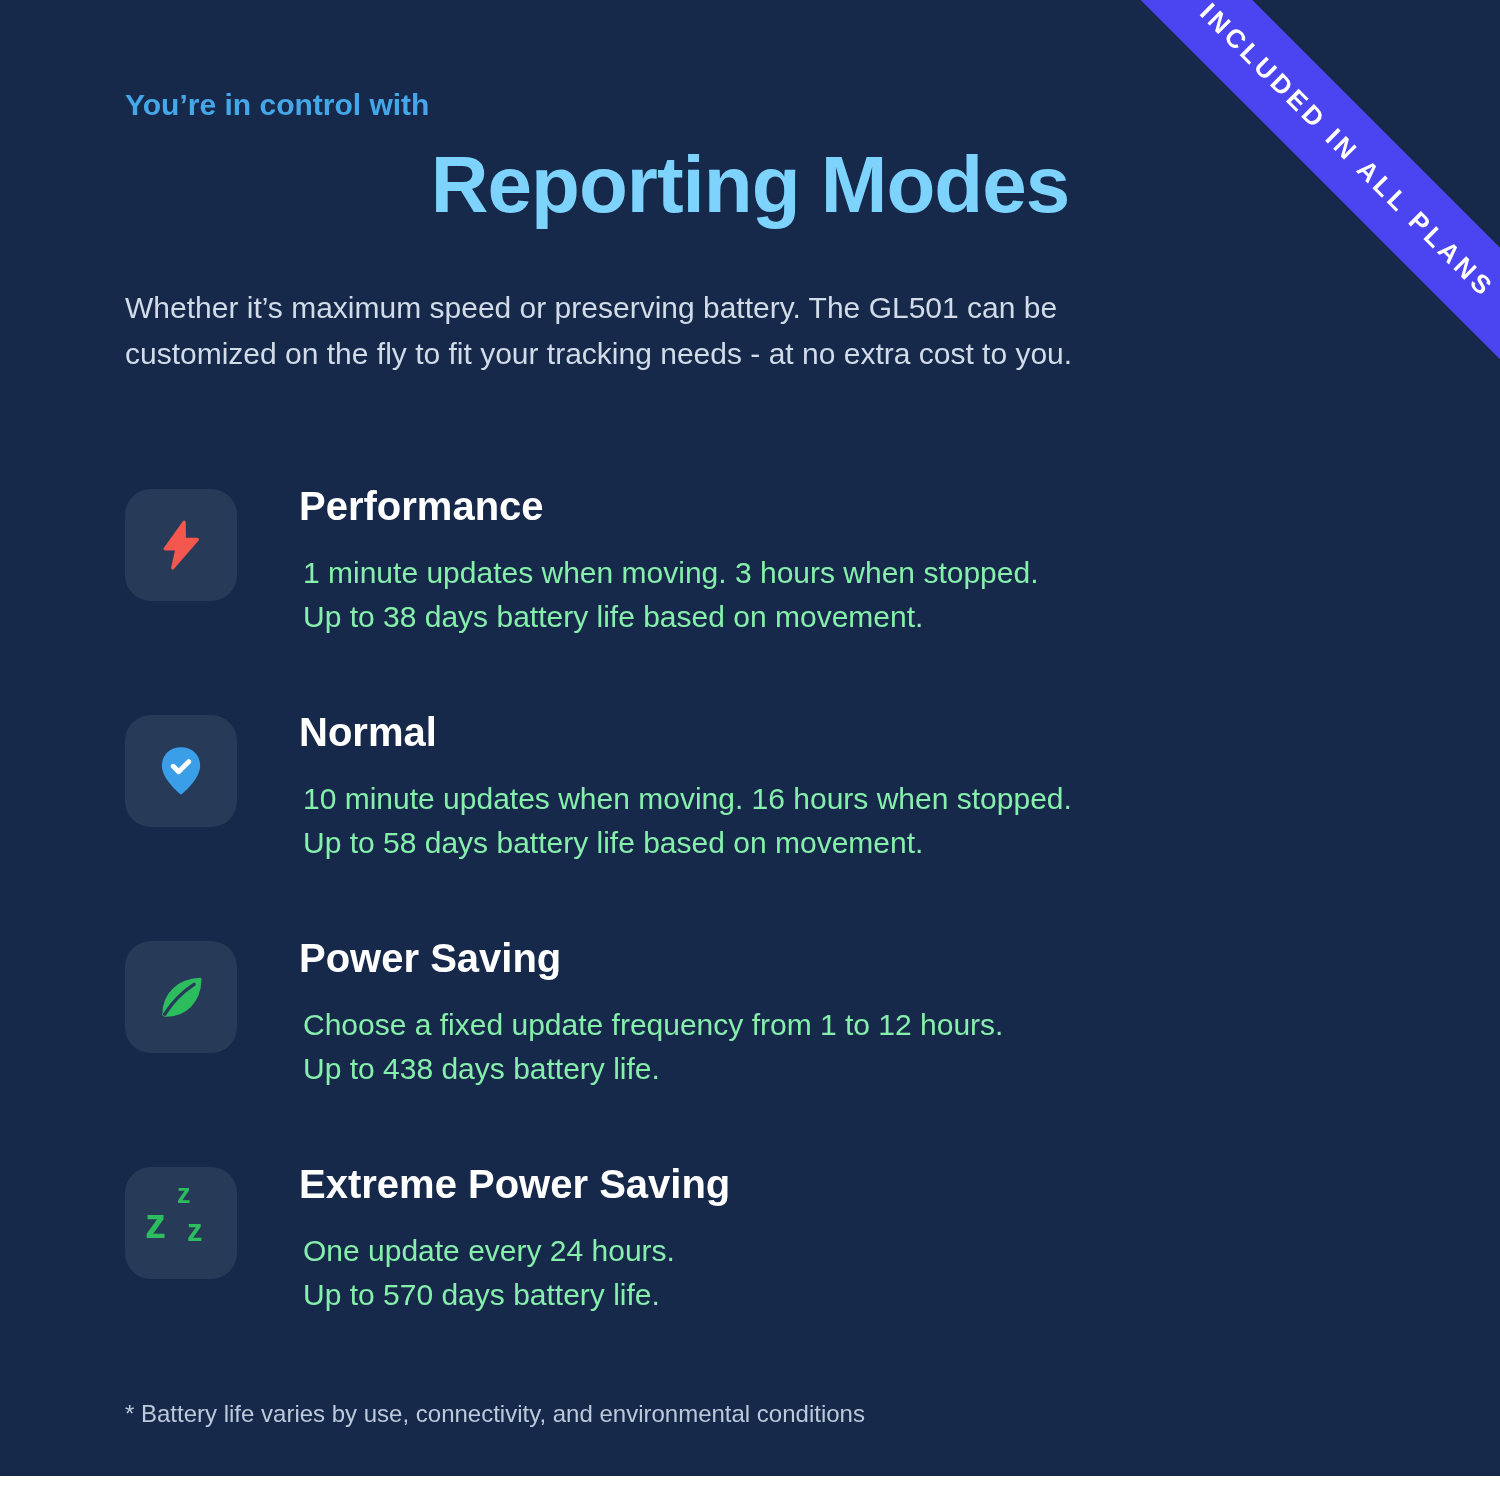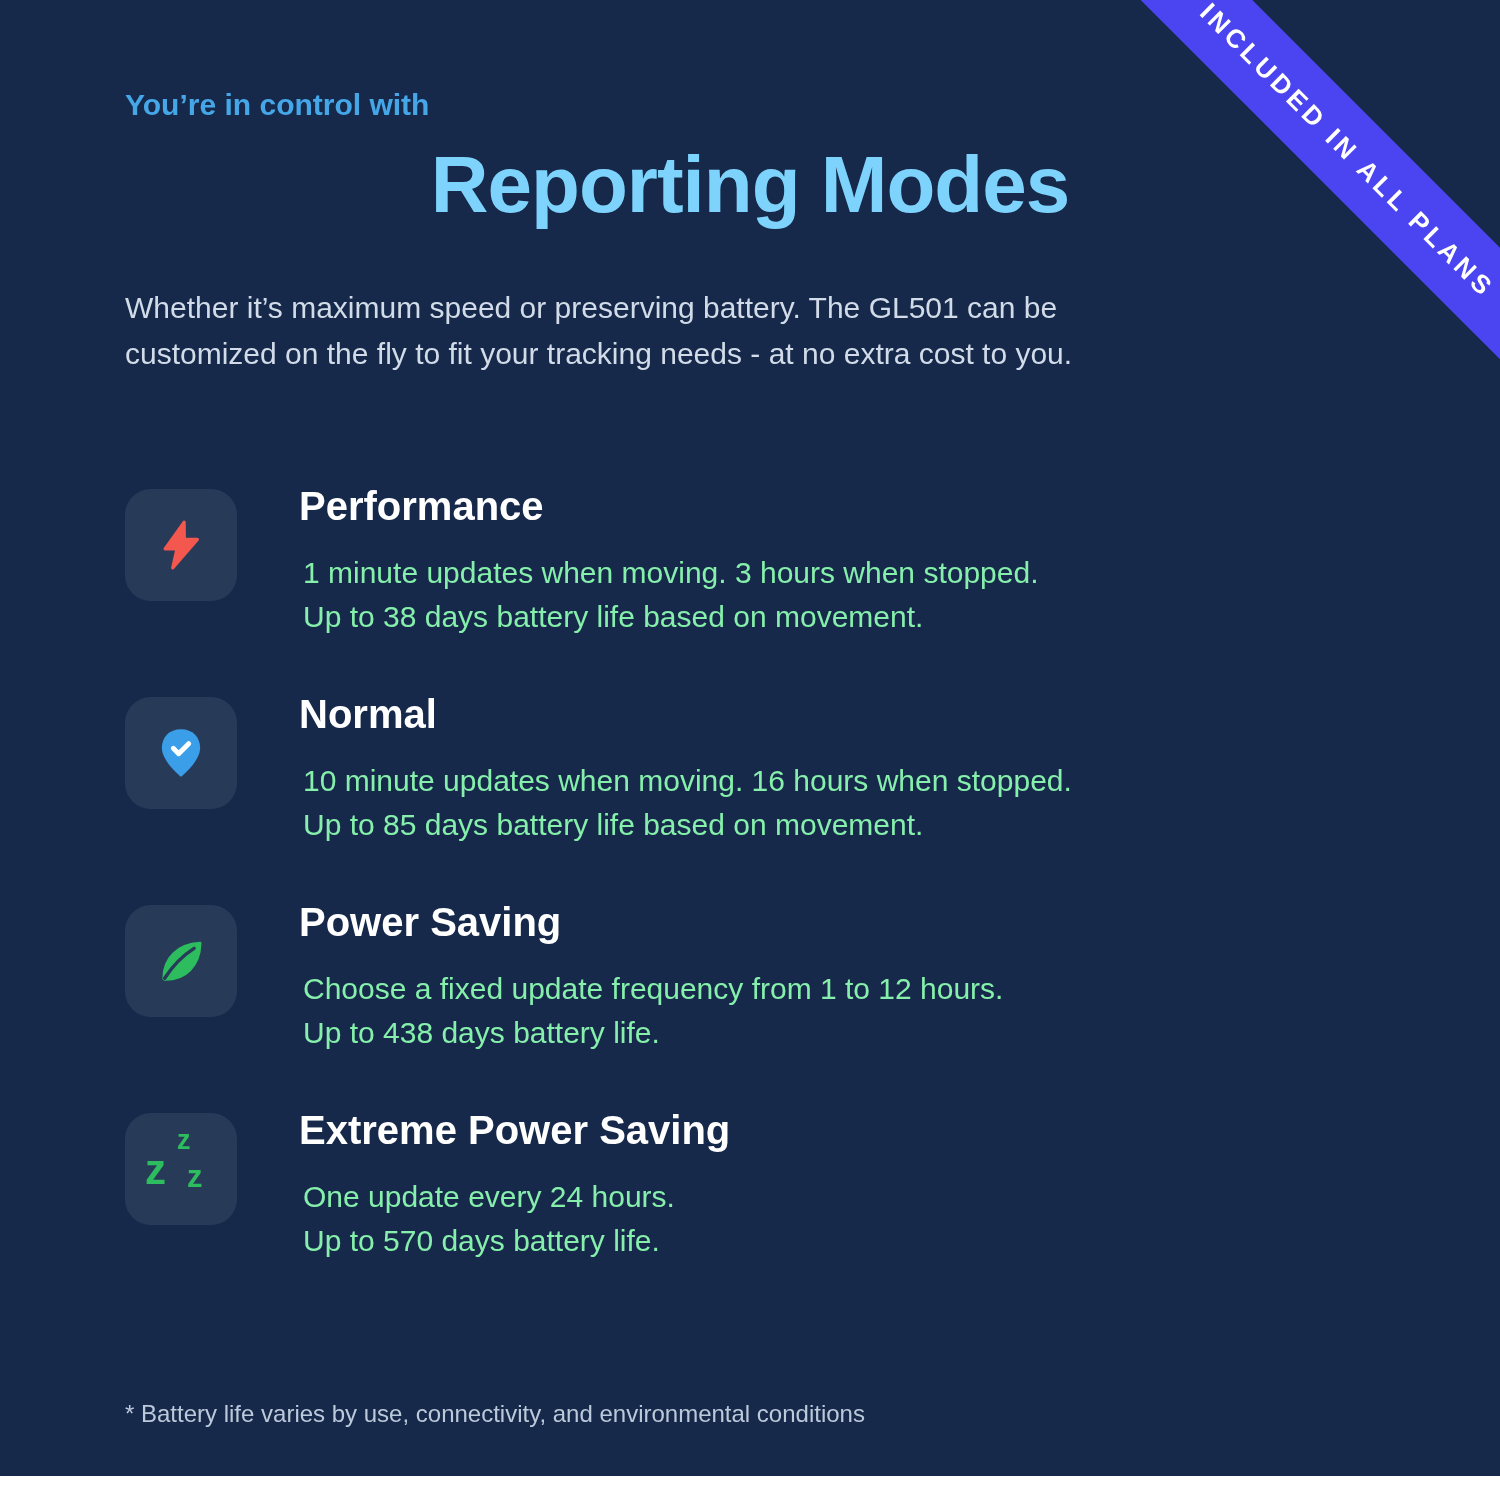--- a/index.html
+++ b/index.html
@@ -45,21 +45,21 @@
     margin: 58px 0 0 0;
     color: #d2dce9;
     font-size: 30px;
     line-height: 46px;
     max-width: 1100px;
   }
   .features {
     margin-top: 112px;
     display: flex;
     flex-direction: column;
-    gap: 48px;
+    gap: 66px;
   }
   .feature {
     display: flex;
     align-items: flex-start;
     min-height: 160px;
   }
   .tile {
     width: 112px; height: 112px;
     background: #273b59;
     border-radius: 26px;
@@ -162,21 +162,21 @@
           <div class="tile">
             <svg width="56" height="56" viewBox="0 0 24 24" aria-hidden="true">
               <path d="M12 1.8 C7 1.8 3.8 5.2 3.8 9.8 C3.8 15.8 12 22.2 12 22.2 S20.2 15.8 20.2 9.8 C20.2 5.2 17 1.8 12 1.8 Z" fill="#3b9ee9"></path>
               <polyline points="8.7 10 11 12.3 15.3 8" fill="none" stroke="#ffffff" stroke-width="2.1" stroke-linecap="round" stroke-linejoin="round"></polyline>
             </svg>
           </div>
           <div class="ftext">
             <h2 class="ftitle">Normal</h2>
             <p class="fdesc">
               <span>10 minute updates when moving. 16 hours when stopped.</span><br>
-              <span>Up to 85 days battery life based on movement.</span>
+              <span>Up to 58 days battery life based on movement.</span>
             </p>
           </div>
         </div>
 
         <div class="feature">
           <div class="tile">
             <svg width="56" height="56" viewBox="0 0 24 24" aria-hidden="true">
               <path d="M4.6 19.6 C4.6 10.8 10.6 4.9 20.2 4.4 C19.9 14.2 13.8 19.9 5.3 19.9 Z" fill="#2dbd5f" stroke="#2dbd5f" stroke-width="1.2" stroke-linejoin="round"></path>
               <path d="M5 19.4 C8.6 13.8 12.6 9.8 17.6 6.6" fill="none" stroke="#273b59" stroke-width="1.5" stroke-linecap="round"></path>
             </svg>

